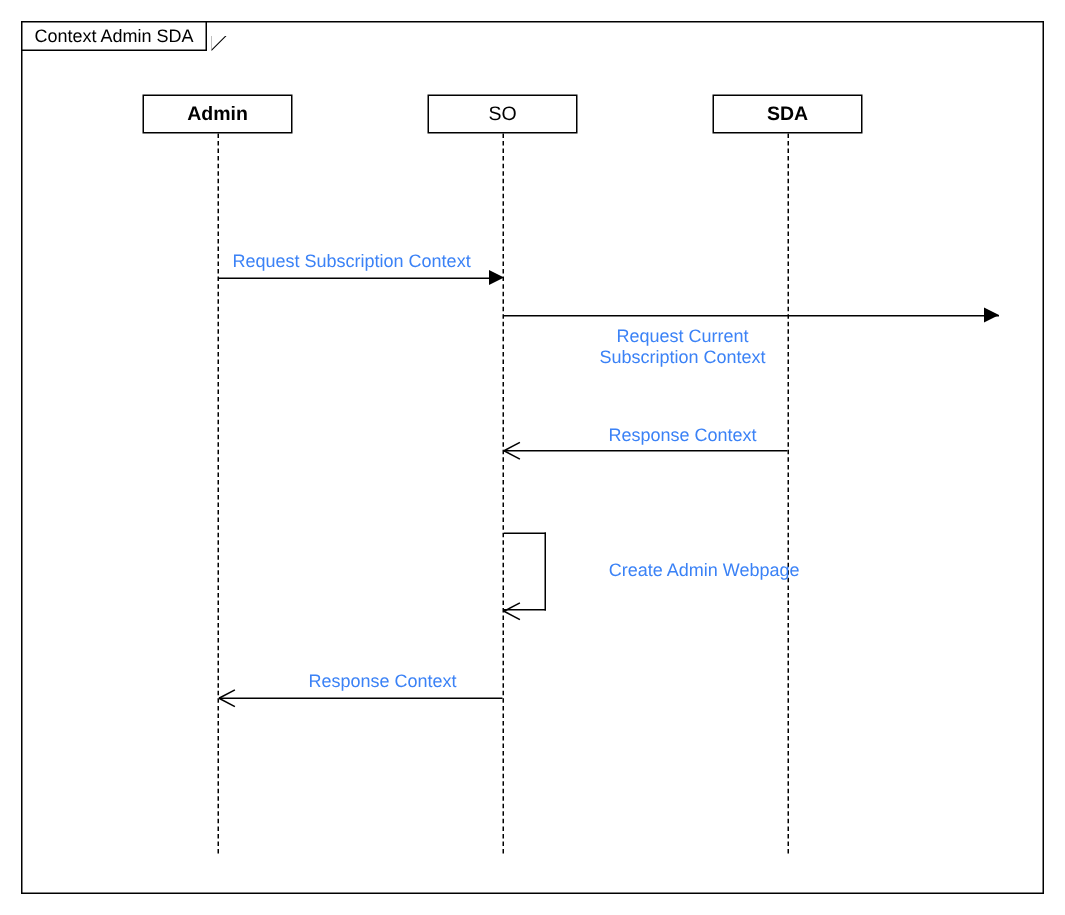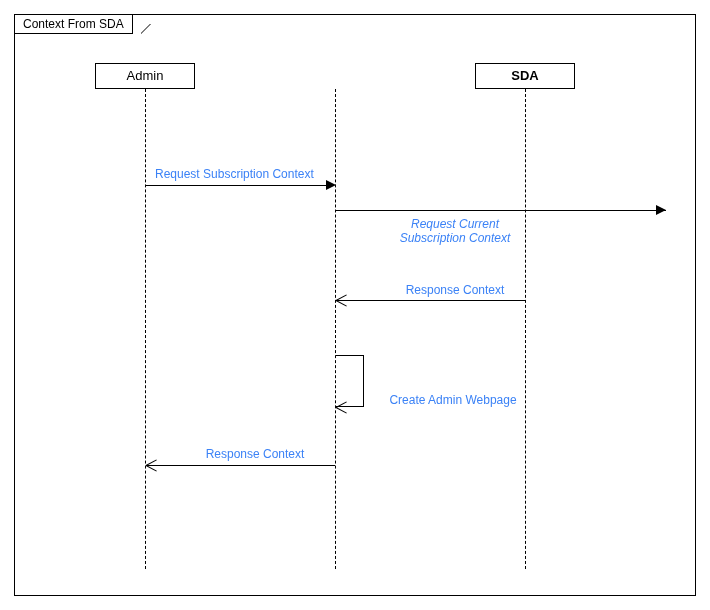--- a/index.html
+++ b/index.html
@@ -115,45 +115,46 @@
     border-left: none;
     box-sizing: border-box;
   }
 </style>
 </head>
 <body>
 
 <div class="canvas">
 
   <div class="frame">
-    <div class="frame-tab" style="width:auto;">Context From SDA</div>
+    <div class="frame-tab" style="width:auto;">Context Admin SDA</div>
     <div class="frame-tab-notch" style="left:126px; top:9px;"></div>
 
-    <div class="lifeline-box" style="left:80px;  top:48px;">Admin</div>
+    <div class="lifeline-box" style="left:80px;  top:48px;font-weight:bold;">Admin</div>
+    <div class="lifeline-box" style="left:270px; top:48px;">SO</div>
     <div class="lifeline-box" style="left:460px; top:48px;font-weight:bold;">SDA</div>
 
     <div class="lifeline" style="left:130px; top:74px; height:480px;"></div>
     <div class="lifeline" style="left:320px; top:74px; height:480px;"></div>
     <div class="lifeline" style="left:510px; top:74px; height:480px;"></div>
 
     <div class="msg-line" style="left:131px; top:170px; width:180px;"></div>
     <div class="arrow-right" style="left:311px; top:165px;"></div>
     <div class="msg-label" style="left:140px; top:152px; width:180px; text-align:left;">Request Subscription Context</div>
 
     <div class="msg-line" style="left:321px; top:195px; width:330px;"></div>
     <div class="arrow-right" style="left:641px; top:190px;"></div>
-    <div class="msg-label" style="left:360px; top:202px; width:160px;font-style:italic;">Request Current
+    <div class="msg-label" style="left:360px; top:202px; width:160px;">Request Current
 Subscription Context</div>
 
     <div class="msg-line" style="left:321px; top:285px; width:189px;"></div>
     <div class="open-head-left" style="left:321px; top:279px;"></div>
     <div class="msg-label" style="left:370px; top:268px; width:140px;">Response Context</div>
 
     <div class="self-seg" style="left:321px; top:340px; width:28px; height:52px;"></div>
     <div class="open-head-left" style="left:321px; top:386px;"></div>
-    <div class="msg-label" style="left:358px; top:378px; width:160px; text-align:center;">Create Admin Webpage</div>
+    <div class="msg-label" style="left:358px; top:358px; width:160px; text-align:right;">Create Admin Webpage</div>
 
     <div class="msg-line" style="left:131px; top:450px; width:189px;"></div>
     <div class="open-head-left" style="left:131px; top:444px;"></div>
     <div class="msg-label" style="left:170px; top:432px; width:140px;">Response Context</div>
 
   </div>
 </div>
 
 </body></html>

